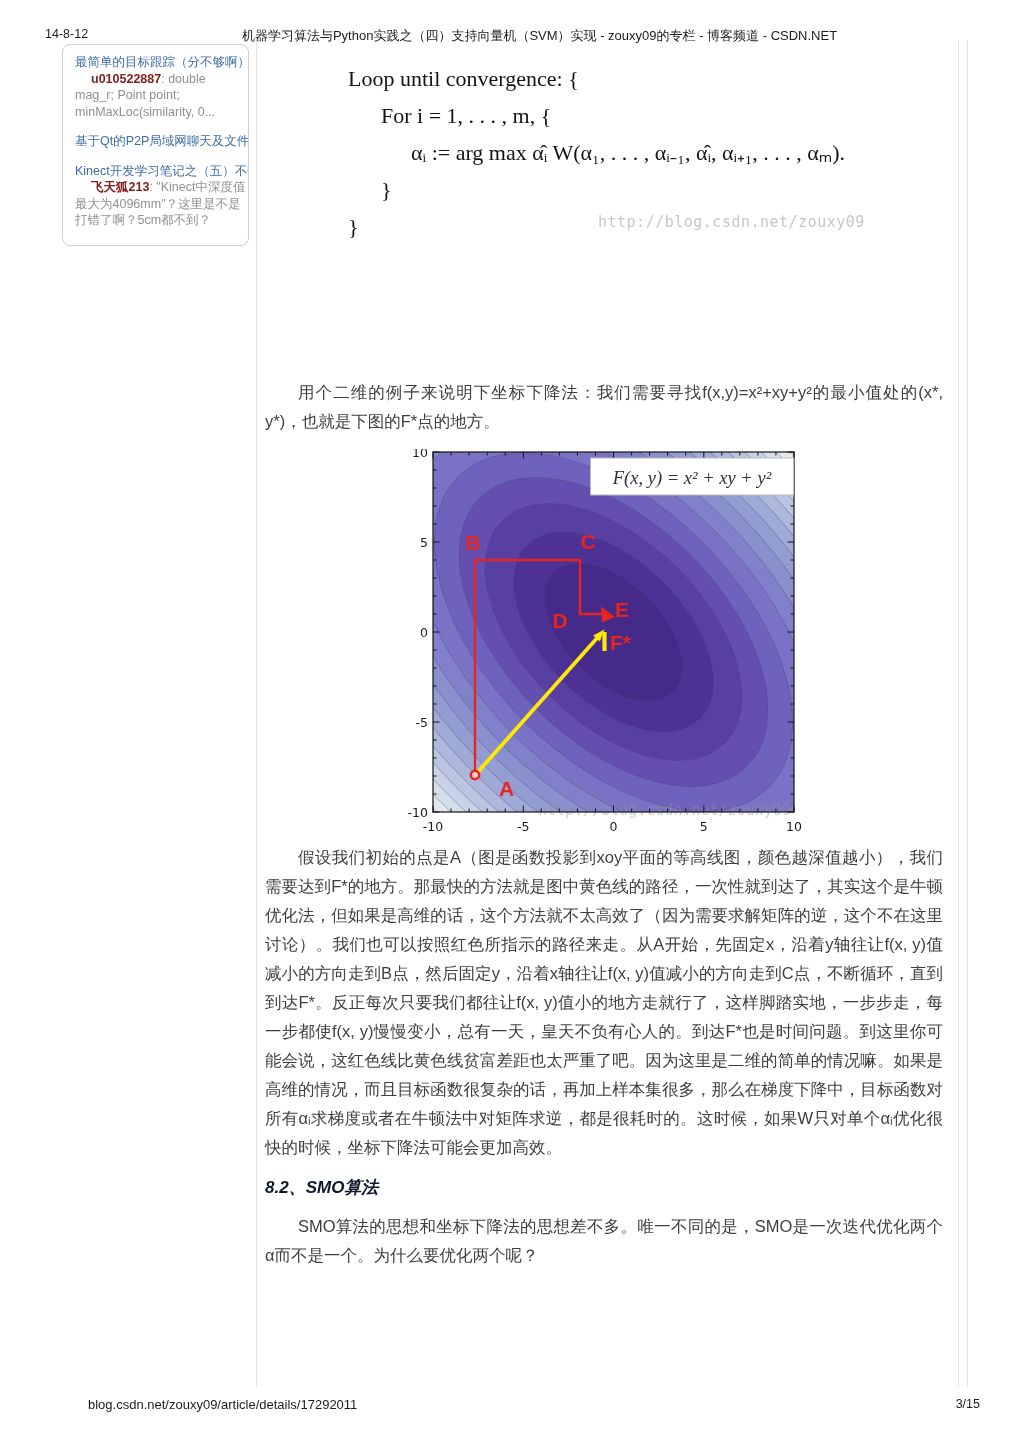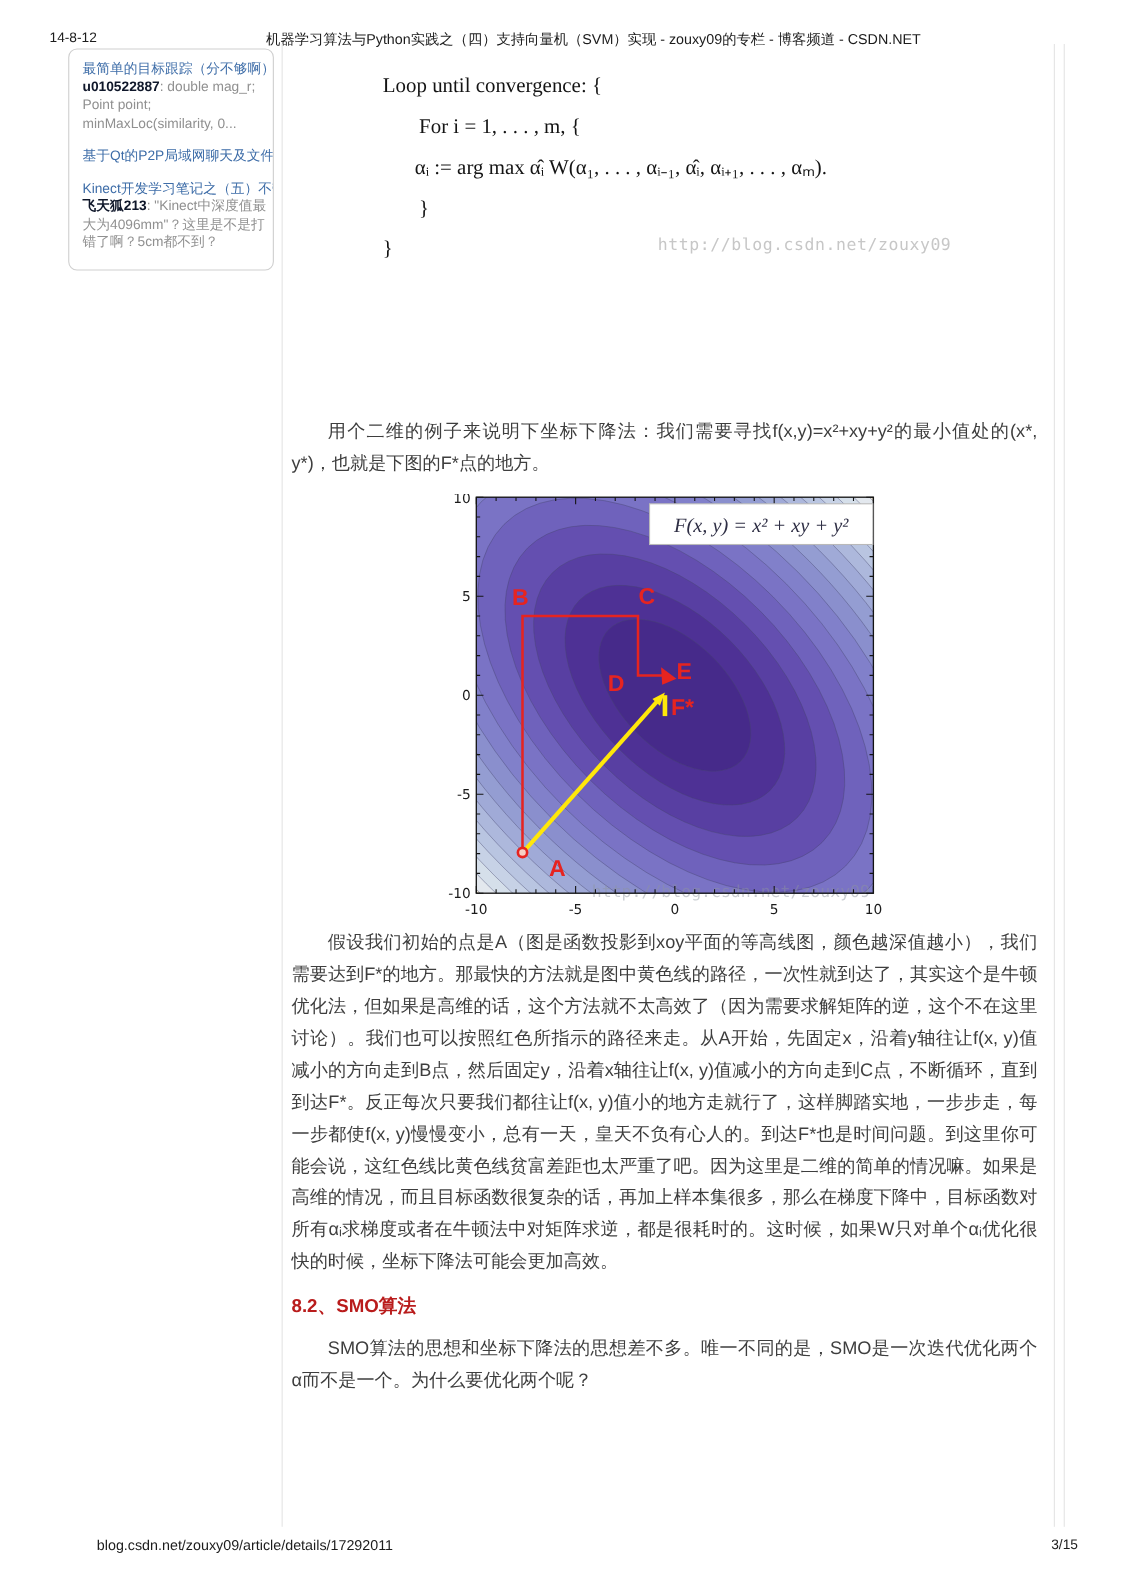--- a/index.html
+++ b/index.html
@@ -12,33 +12,33 @@
   .ftr-url{position:absolute;left:57px;top:1397px;font-size:13px;color:#1c1c1c;padding-left:31px;}
   .ftr-page{position:absolute;right:41px;top:1397px;font-size:12.5px;color:#1c1c1c;}
   
   .vline{position:absolute;top:40px;height:1348px;width:1px;background:#e4e4e4;}
   
   .side-box{position:absolute;left:62px;top:44px;width:187px;height:202px;border:1px solid #cfcfcf;
             border-radius:8px;box-sizing:border-box;padding:9px 0 0 12px;overflow:hidden;background:#fff;}
   .cmt{margin-bottom:13px;font-size:12.5px;line-height:16.5px;}
   .cmt-title{display:block;white-space:nowrap;overflow:hidden;color:#3e6da8;text-decoration:none;}
   .cmt-body{color:#909090;width:172px;}
-  .cmt-user{color:#0f172a;font-weight:bold;text-decoration:none;}
+  .cmt-user{color:#7f1d1d;font-weight:bold;text-decoration:none;margin-left:16px;}
   
   .formula{position:absolute;left:348px;top:60px;font-family:"Liberation Serif",serif;
-           font-size:19px;line-height:37px;color:#141414;}
+           font-size:22px;line-height:37px;color:#141414;}
   .fl{white-space:pre;}
   .fl-in1{margin-left:33px;}
-  .fl-in2{margin-left:29px;}
+  .fl-in2{margin-left:63px;}
   .wm1{position:absolute;left:598px;top:213px;font-family:"DejaVu Sans Mono",monospace;
        font-size:15px;letter-spacing:.5px;color:#c7c7c7;}
   
   .para{position:absolute;left:265px;width:678px;font-size:16.5px;line-height:29px;color:#3e3e3e;
         text-align:justify;text-indent:2em;}
-  .sec-h{position:absolute;left:265px;width:678px;font-size:17px;font-weight:bold;color:#b91c1c;}
+  .sec-h{position:absolute;left:265px;width:678px;font-size:17px;font-weight:bold;color:#0f172a;font-style:italic;}
   
   .fig{position:absolute;left:403px;top:449px;}
   .fig-tick{font-family:"DejaVu Sans",sans-serif;font-size:12.5px;fill:#1b1b1b;}
   .fig-pt{font-family:"Liberation Sans",sans-serif;font-size:21px;font-weight:bold;fill:#e62420;}
   .fig-eq{font-family:"Liberation Serif",serif;font-style:italic;font-size:18.5px;fill:#2f2f45;}
   .fig-wm{font-family:"DejaVu Sans Mono",monospace;font-size:15px;fill:#8e959e;opacity:.45;}
 </style>
 </head>
 <body>
 

